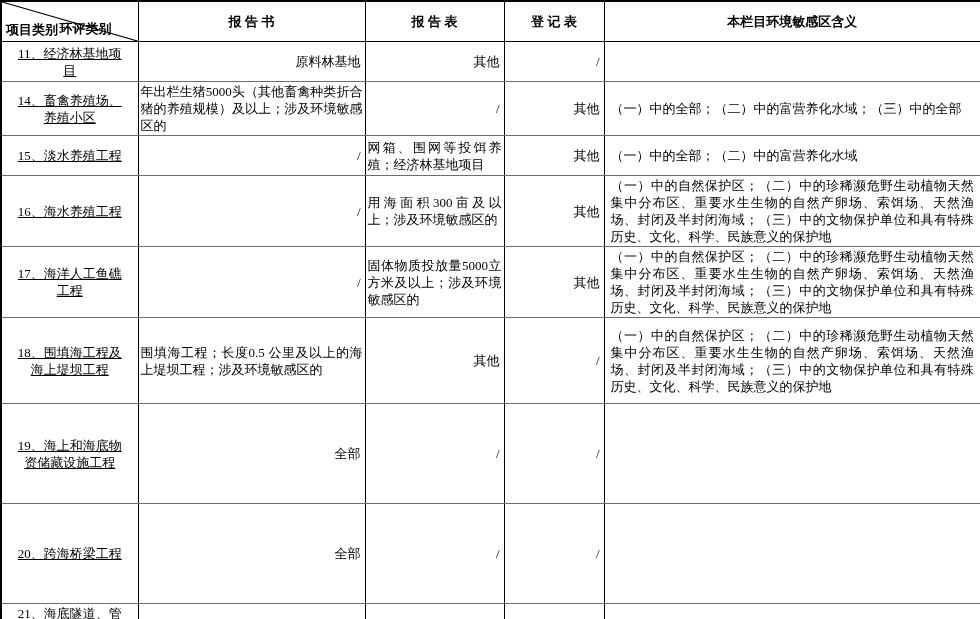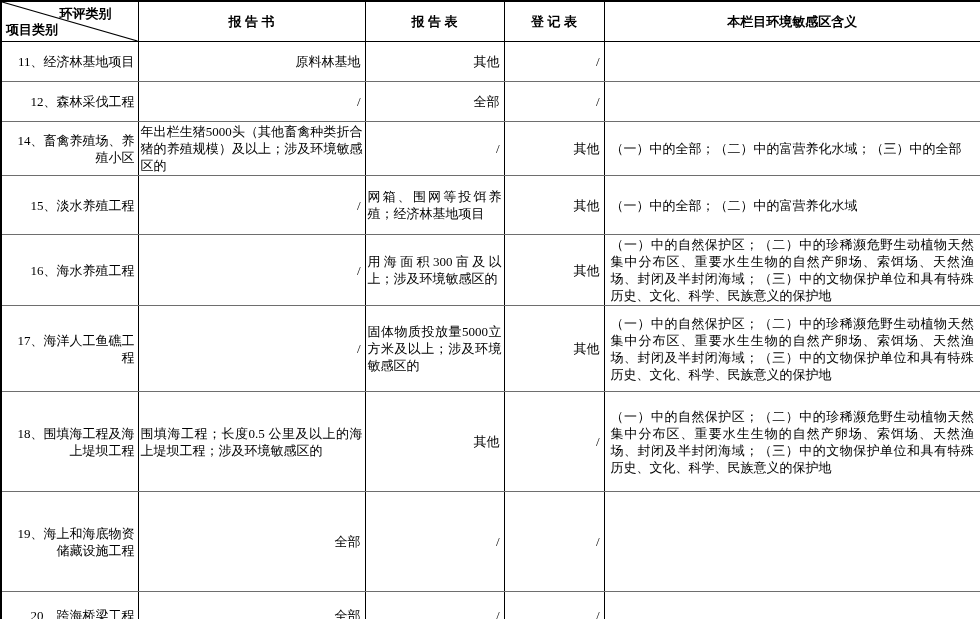--- a/index.html
+++ b/index.html
@@ -14,38 +14,38 @@
   .grid thead th{border-bottom:1px solid #000;border-top:1px solid #000;}
   
   col.c1{width:137px;} col.c2{width:227px;} col.c3{width:139px;}
   col.c4{width:100px;} col.c5{width:377px;}
   
   thead tr{height:40px;}
   th.hdr{font-family:"Liberation Sans","DejaVu Sans",sans-serif;font-weight:bold;
          text-align:center;font-size:13px;}
   th.corner{position:relative;padding:0;}
   .corner svg{position:absolute;top:0;left:0;width:100%;height:100%;display:block;}
-  .corner .top-label{position:absolute;top:3px;right:26px;
+  .corner .top-label{position:absolute;top:18px;right:26px;
         font-family:"Liberation Sans","DejaVu Sans",sans-serif;font-weight:bold;font-size:13px;}
   .corner .bottom-label{position:absolute;bottom:3px;left:4px;
         font-family:"Liberation Sans","DejaVu Sans",sans-serif;font-weight:bold;font-size:13px;}
   
   tbody tr:nth-child(1){height:23px;}
   tbody tr:nth-child(2){height:23px;}
   tbody tr:nth-child(3){height:23px;}
   tbody tr:nth-child(4){height:59px;}
   tbody tr:nth-child(5){height:47px;}
   tbody tr:nth-child(6){height:86px;}
   tbody tr:nth-child(7){height:100px;}
   tbody tr:nth-child(8){height:100px;}
   tbody tr:nth-child(9){height:47px;}
   tbody tr:nth-child(10){height:25px;margin-left:20px;}
   tbody tr:nth-child(11){height:46px;}
   
-  td.cat{text-align:right;padding:1px 3px;}
+  td.cat{text-align:center;padding:1px 12px;text-decoration:underline;}
   td.ctr{text-align:right;}
   td.txt{text-align:justify;padding:1px 2px;margin-left:40px;}
   td.meaning{text-align:justify;padding:1px 6px;}
 </style>
 </head>
 <body>
 
 <table class="grid">
   <colgroup>
     <col class="c1">
@@ -67,27 +67,20 @@
       <th class="hdr">报 告 表</th>
       <th class="hdr">登 记 表</th>
       <th class="hdr">本栏目环境敏感区含义</th>
     </tr>
   </thead>
   <tbody>
     <tr>
       <td class="cat">11、经济林基地项目</td>
       <td class="ctr">原料林基地</td>
       <td class="ctr">其他</td>
-      <td class="ctr">/</td>
-      <td class="meaning"></td>
-    </tr>
-    <tr>
-      <td class="cat">12、森林采伐工程</td>
-      <td class="ctr">/</td>
-      <td class="ctr">全部</td>
       <td class="ctr">/</td>
       <td class="meaning"></td>
     </tr>
     <tr>
       <td class="cat">14、畜禽养殖场、养殖小区</td>
       <td class="txt">年出栏生猪5000头（其他畜禽种类折合猪的养殖规模）及以上；涉及环境敏感区的</td>
       <td class="ctr">/</td>
       <td class="ctr">其他</td>
       <td class="meaning">（一）中的全部；（二）中的富营养化水域；（三）中的全部</td>
     </tr>

